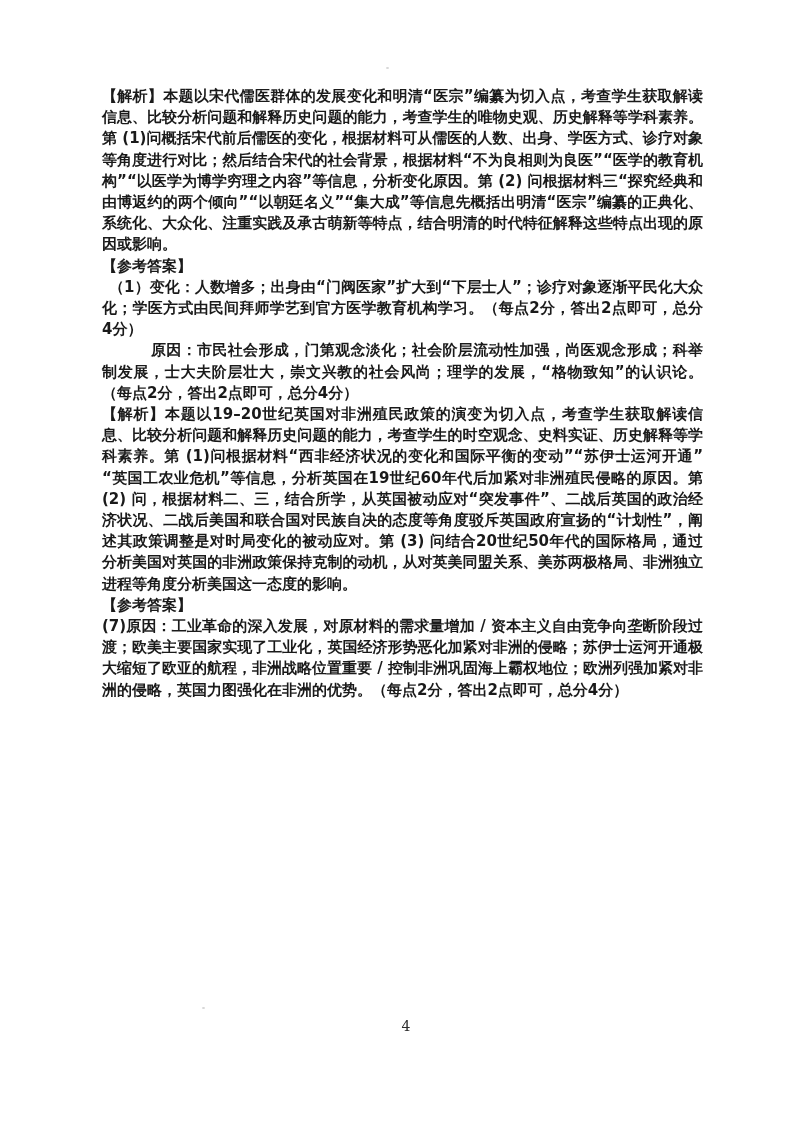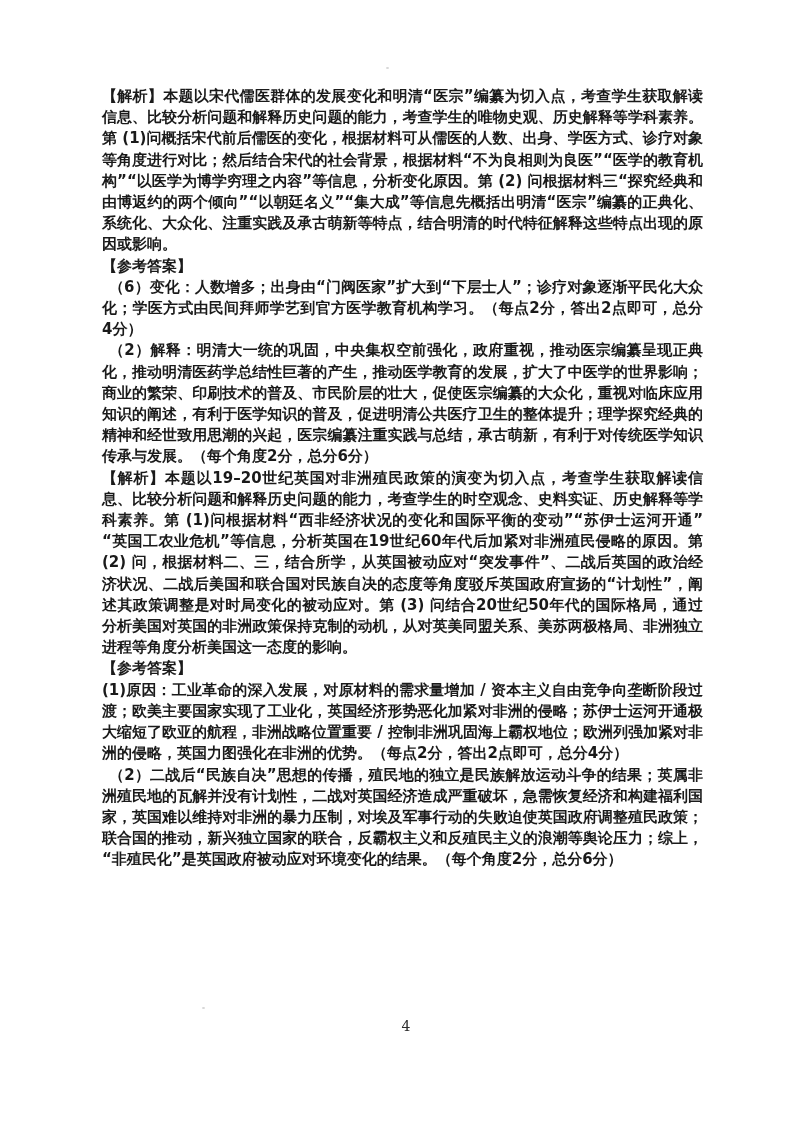--- a/index.html
+++ b/index.html
@@ -58,33 +58,32 @@
 <body>
 
 <div class="page">
 
   <div class="textblock">
 
     <p>【解析】本题以宋代儒医群体的发展变化和明清“医宗”编纂为切入点，考查学生获取解读信息、比较分析问题和解释历史问题的能力，考查学生的唯物史观、历史解释等学科素养。第 (1)问概括宋代前后儒医的变化，根据材料可从儒医的人数、出身、学医方式、诊疗对象等角度进行对比；然后结合宋代的社会背景，根据材料“不为良相则为良医”“医学的教育机构”“以医学为博学穷理之内容”等信息，分析变化原因。第 (2) 问根据材料三“探究经典和由博返约的两个倾向”“以朝廷名义”“集大成”等信息先概括出明清“医宗”编纂的正典化、系统化、大众化、注重实践及承古萌新等特点，结合明清的时代特征解释这些特点出现的原因或影响。</p>
 
     <p>【参考答案】</p>
 
-    <p class="indent-sm">（6）变化：人数增多；出身由“门阀医家”扩大到“下层士人”；诊疗对象逐渐平民化大众化；学医方式由民间拜师学艺到官方医学教育机构学习。（每点2分，答出2点即可，总分4分）</p>
+    <p class="indent-sm">（1）变化：人数增多；出身由“门阀医家”扩大到“下层士人”；诊疗对象逐渐平民化大众化；学医方式由民间拜师学艺到官方医学教育机构学习。（每点2分，答出2点即可，总分4分）</p>
 
+    <p class="indent-lg">原因：市民社会形成，门第观念淡化；社会阶层流动性加强，尚医观念形成；科举制发展，士大夫阶层壮大，崇文兴教的社会风尚；理学的发展，“格物致知”的认识论。（每点2分，答出2点即可，总分4分）</p>
 
-    <p class="indent-sm">（2）解释：明清大一统的巩固，中央集权空前强化，政府重视，推动医宗编纂呈现正典化，推动明清医药学总结性巨著的产生，推动医学教育的发展，扩大了中医学的世界影响；商业的繁荣、印刷技术的普及、市民阶层的壮大，促使医宗编纂的大众化，重视对临床应用知识的阐述，有利于医学知识的普及，促进明清公共医疗卫生的整体提升；理学探究经典的精神和经世致用思潮的兴起，医宗编纂注重实践与总结，承古萌新，有利于对传统医学知识传承与发展。（每个角度2分，总分6分）</p>
 
 
     <p>【解析】本题以19–20世纪英国对非洲殖民政策的演变为切入点，考查学生获取解读信息、比较分析问题和解释历史问题的能力，考查学生的时空观念、史料实证、历史解释等学科素养。第 (1)问根据材料“西非经济状况的变化和国际平衡的变动”“苏伊士运河开通”“英国工农业危机”等信息，分析英国在19世纪60年代后加紧对非洲殖民侵略的原因。第 (2) 问，根据材料二、三，结合所学，从英国被动应对“突发事件”、二战后英国的政治经济状况、二战后美国和联合国对民族自决的态度等角度驳斥英国政府宣扬的“计划性”，阐述其政策调整是对时局变化的被动应对。第 (3) 问结合20世纪50年代的国际格局，通过分析美国对英国的非洲政策保持克制的动机，从对英美同盟关系、美苏两极格局、非洲独立进程等角度分析美国这一态度的影响。</p>
 
     <p>【参考答案】</p>
 
-    <p>(1)原因：工业革命的深入发展，对原材料的需求量增加 / 资本主义自由竞争向垄断阶段过渡；欧美主要国家实现了工业化，英国经济形势恶化加紧对非洲的侵略；苏伊士运河开通极大缩短了欧亚的航程，非洲战略位置重要 / 控制非洲巩固海上霸权地位；欧洲列强加紧对非洲的侵略，英国力图强化在非洲的优势。（每点2分，答出2点即可，总分4分）</p>
+    <p>(7)原因：工业革命的深入发展，对原材料的需求量增加 / 资本主义自由竞争向垄断阶段过渡；欧美主要国家实现了工业化，英国经济形势恶化加紧对非洲的侵略；苏伊士运河开通极大缩短了欧亚的航程，非洲战略位置重要 / 控制非洲巩固海上霸权地位；欧洲列强加紧对非洲的侵略，英国力图强化在非洲的优势。（每点2分，答出2点即可，总分4分）</p>
 
-    <p class="indent-sm">（2）二战后“民族自决”思想的传播，殖民地的独立是民族解放运动斗争的结果；英属非洲殖民地的瓦解并没有计划性，二战对英国经济造成严重破坏，急需恢复经济和构建福利国家，英国难以维持对非洲的暴力压制，对埃及军事行动的失败迫使英国政府调整殖民政策；联合国的推动，新兴独立国家的联合，反霸权主义和反殖民主义的浪潮等舆论压力；综上，“非殖民化”是英国政府被动应对环境变化的结果。（每个角度2分，总分6分）</p>
 
 
   </div>
 
   <div class="page-number">4</div>
 
   <div class="speck speck-1"></div>
   <div class="speck speck-2"></div>
 
 </div>

